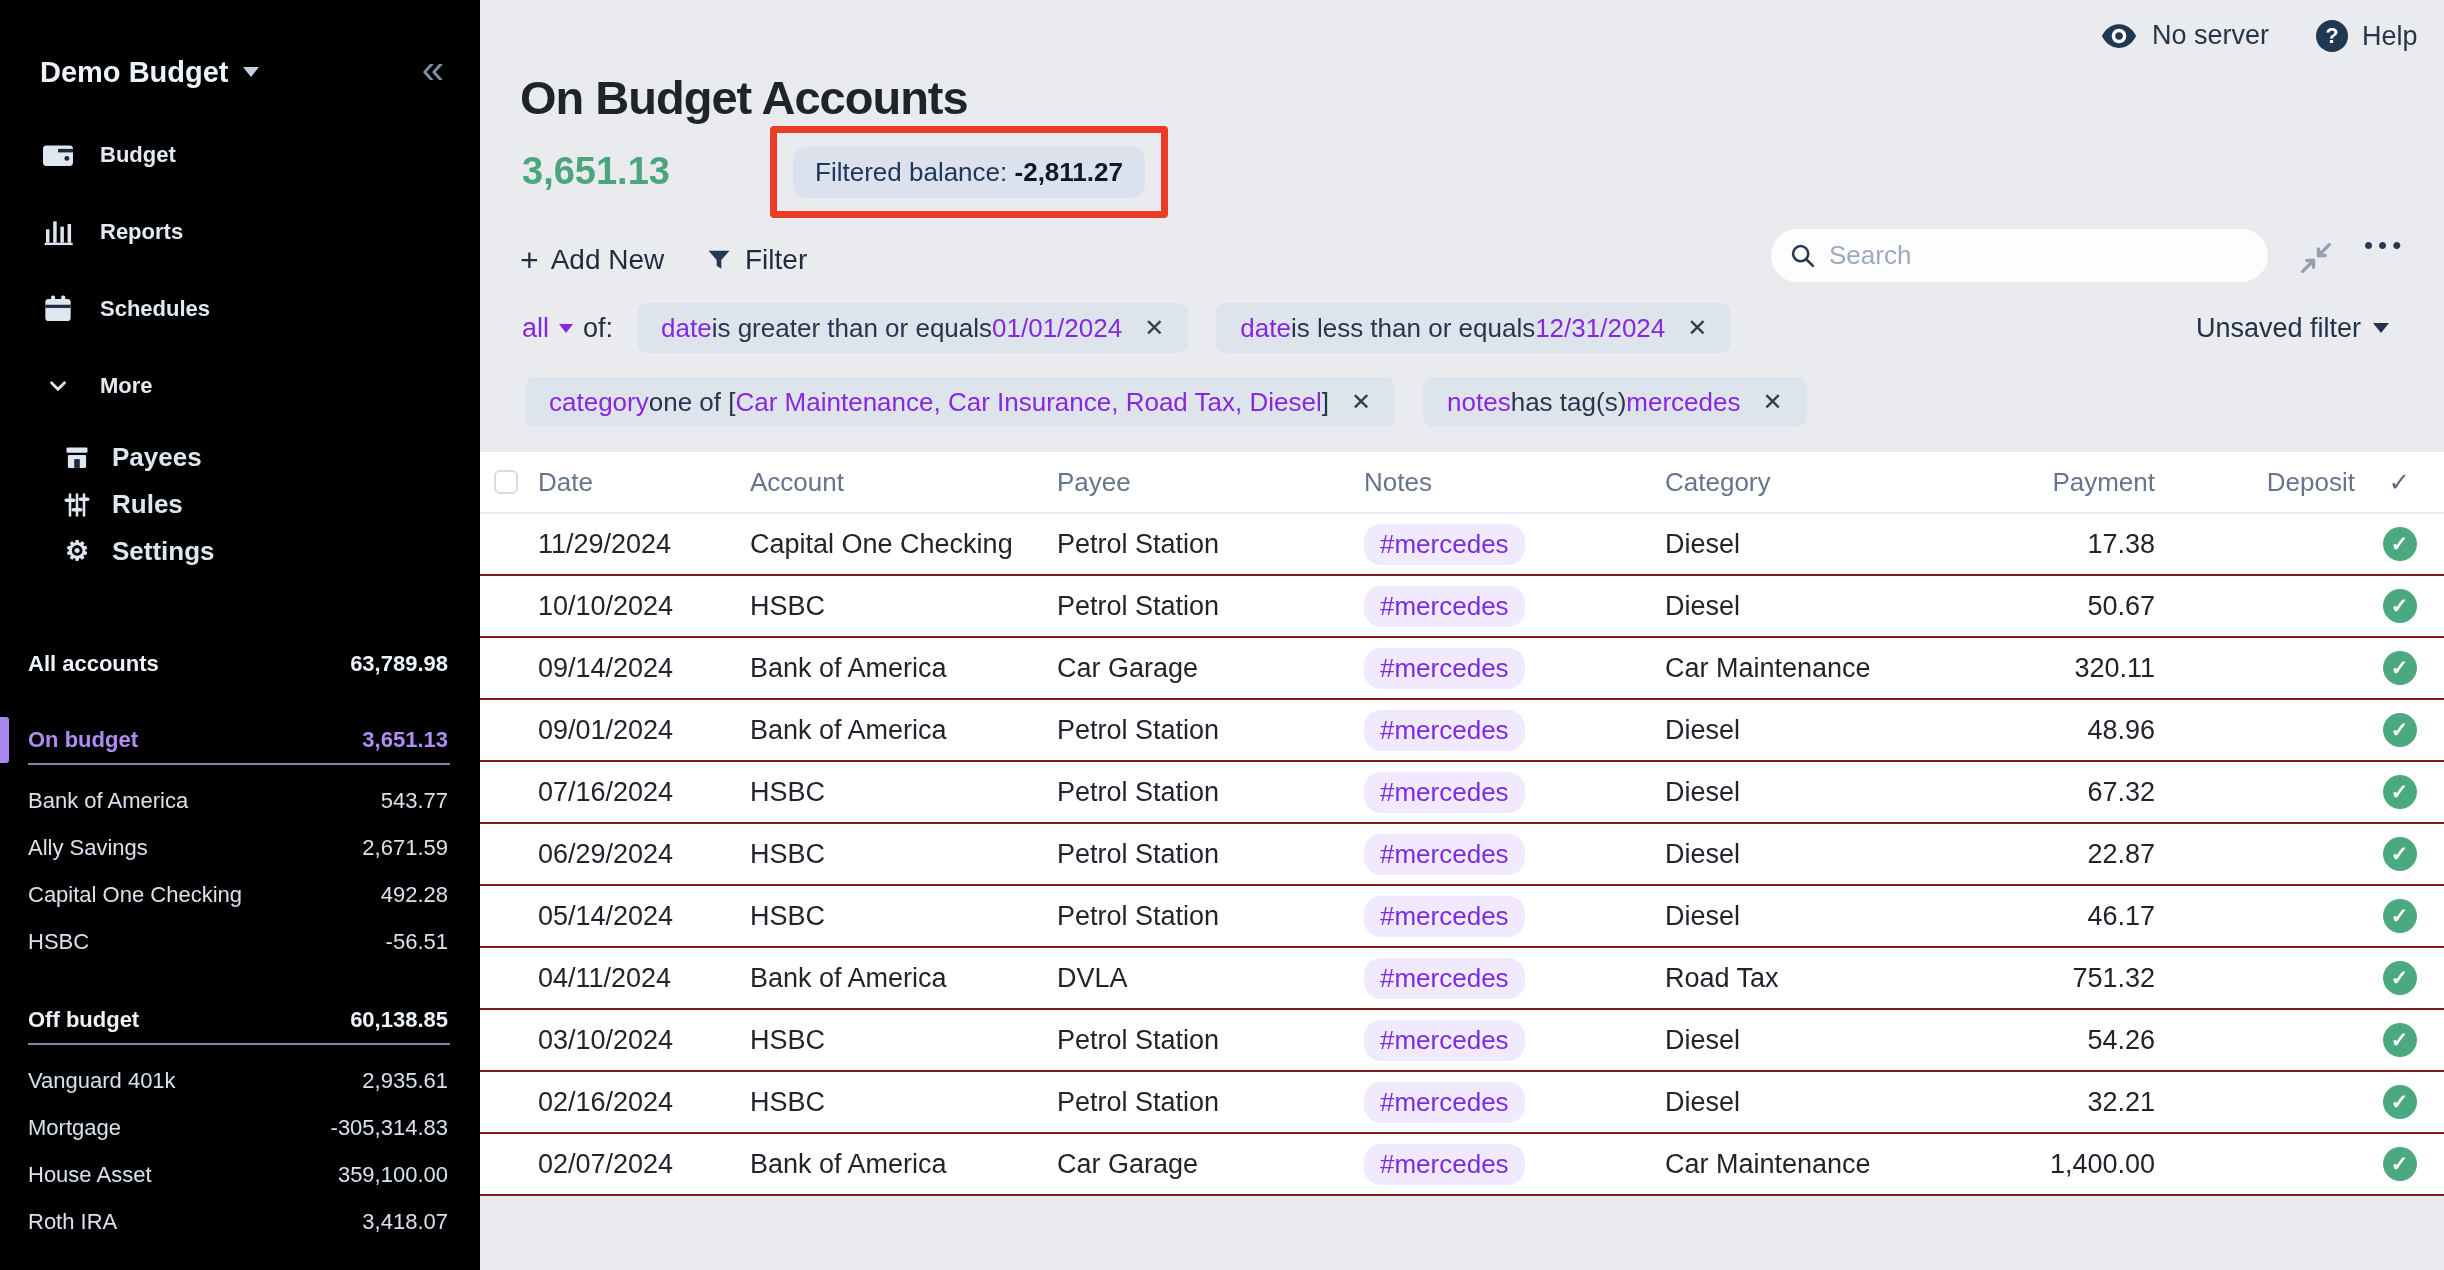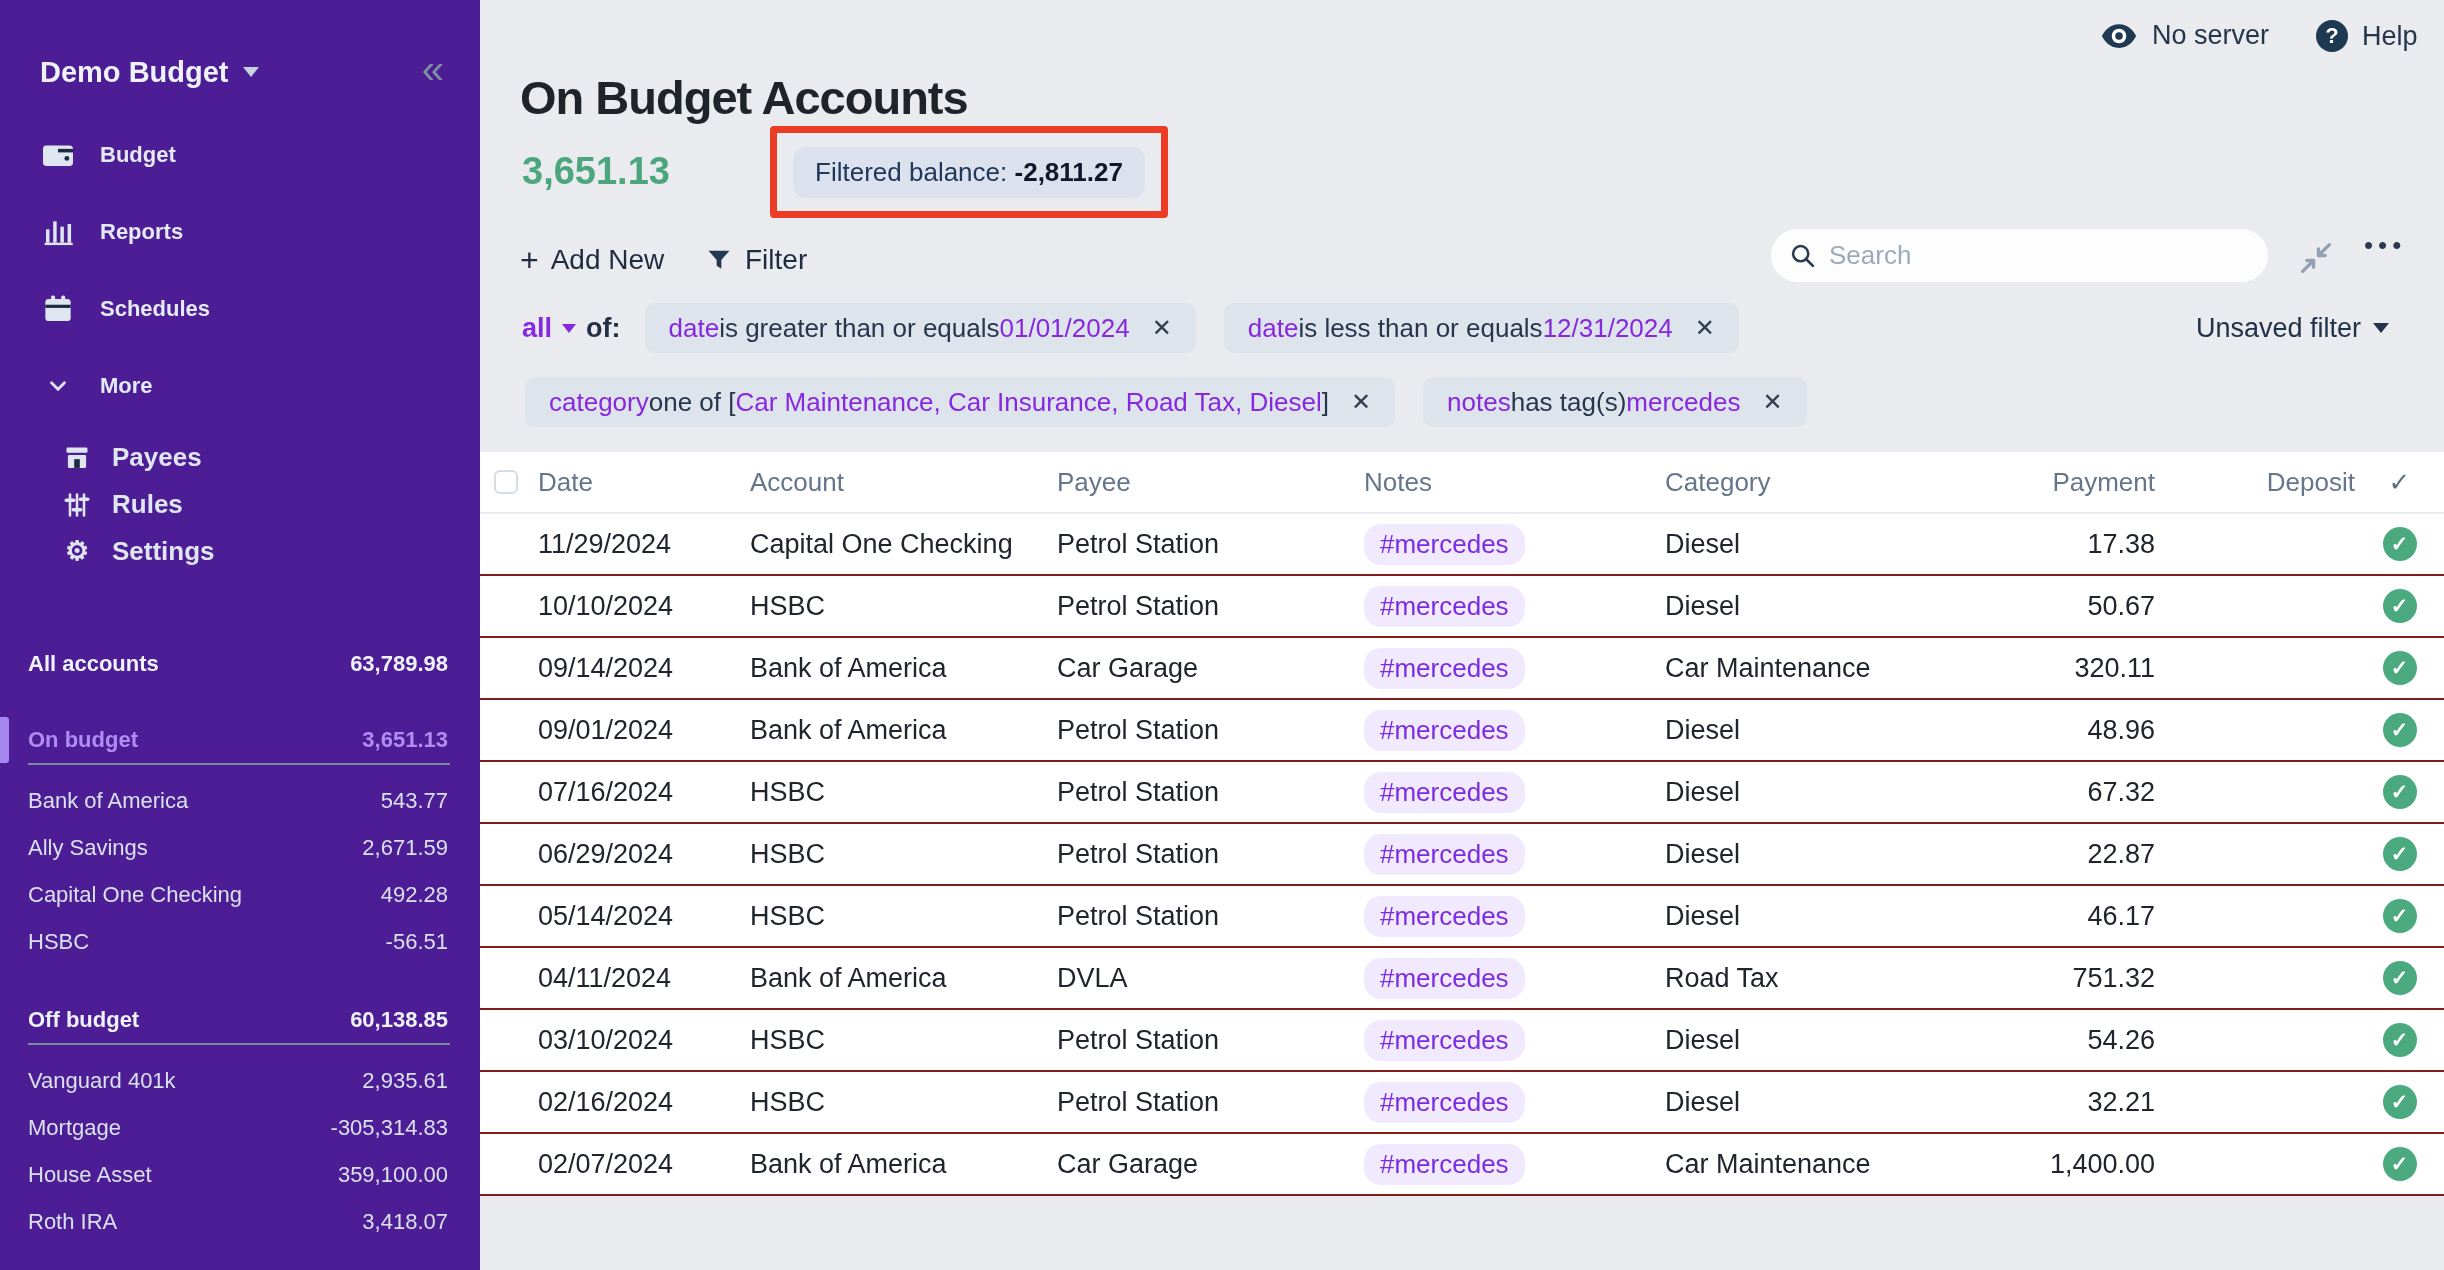--- a/index.html
+++ b/index.html
@@ -7,21 +7,21 @@
   body {
     font-family: "Liberation Sans", sans-serif;
     background:#e9ebee;
     position:relative;
     overflow:hidden;
     color:#20242c;
   }
   
   .sidebar {
     position:absolute; left:0; top:0; width:480px; height:1270px;
-    background:#4c1d95; color:#dde5ee;
+    background:#000000; color:#dde5ee;
   }
   .sb-header { display:flex; align-items:center; margin:44px 36px 0 40px; height:56px; }
   .sb-title { font-size:29px; font-weight:700; color:#eef3f9; }
   .caret-down {
     width:0;height:0;border-left:8px solid transparent;border-right:8px solid transparent;
     border-top:10px solid #c7d2e0; margin-left:14px;
   }
   .sb-spacer { flex:1; }
   .collapse-glyph { font-size:40px; color:#7f8ea3; line-height:1; margin-top:-6px;}
   .sb-nav { margin-top:16px; }
@@ -76,21 +76,21 @@
     font-family:"Liberation Sans",sans-serif; color:#3b4859; width:100%; }
   .search-box input::placeholder { color:#9daaba; }
   .shrink-icon { position:absolute; left:2296px; top:238px; cursor:pointer; }
   .ellipsis { position:absolute; left:2364px; top:230px; font-size:26px; letter-spacing:5px;
     color:#2a3950; cursor:pointer; }
 
   
   .chips-row { position:absolute; left:522px; display:flex; align-items:center; gap:28px; height:50px; }
   .row1 { top:303px; }
   .row2 { top:377px; left:525px; }
-  .match-group { display:flex; align-items:center; gap:10px; font-size:27px; color:#232f44; margin-right:-4px;font-weight:bold;}
+  .match-group { display:flex; align-items:center; gap:10px; font-size:27px; color:#232f44; margin-right:-4px;}
   .purple { color:#8727df; }
   .caret-purple { width:0;height:0;border-left:7px solid transparent;border-right:7px solid transparent;
     border-top:9px solid #8727df; }
   .chip { background:#dee4ec; border-radius:10px; height:50px; display:flex; align-items:center;
     padding:0 24px; font-size:26px; color:#27354d; white-space:nowrap; }
   .chip-x { margin-left:22px; font-size:24px; color:#333f51; cursor:pointer; }
   .unsaved { position:absolute; left:2196px; top:303px; height:50px; display:flex; align-items:center;
     gap:12px; font-size:27px; color:#21324a; cursor:pointer; }
   .caret-dark { width:0;height:0;border-left:8px solid transparent;border-right:8px solid transparent;
     border-top:10px solid #21324a; }

